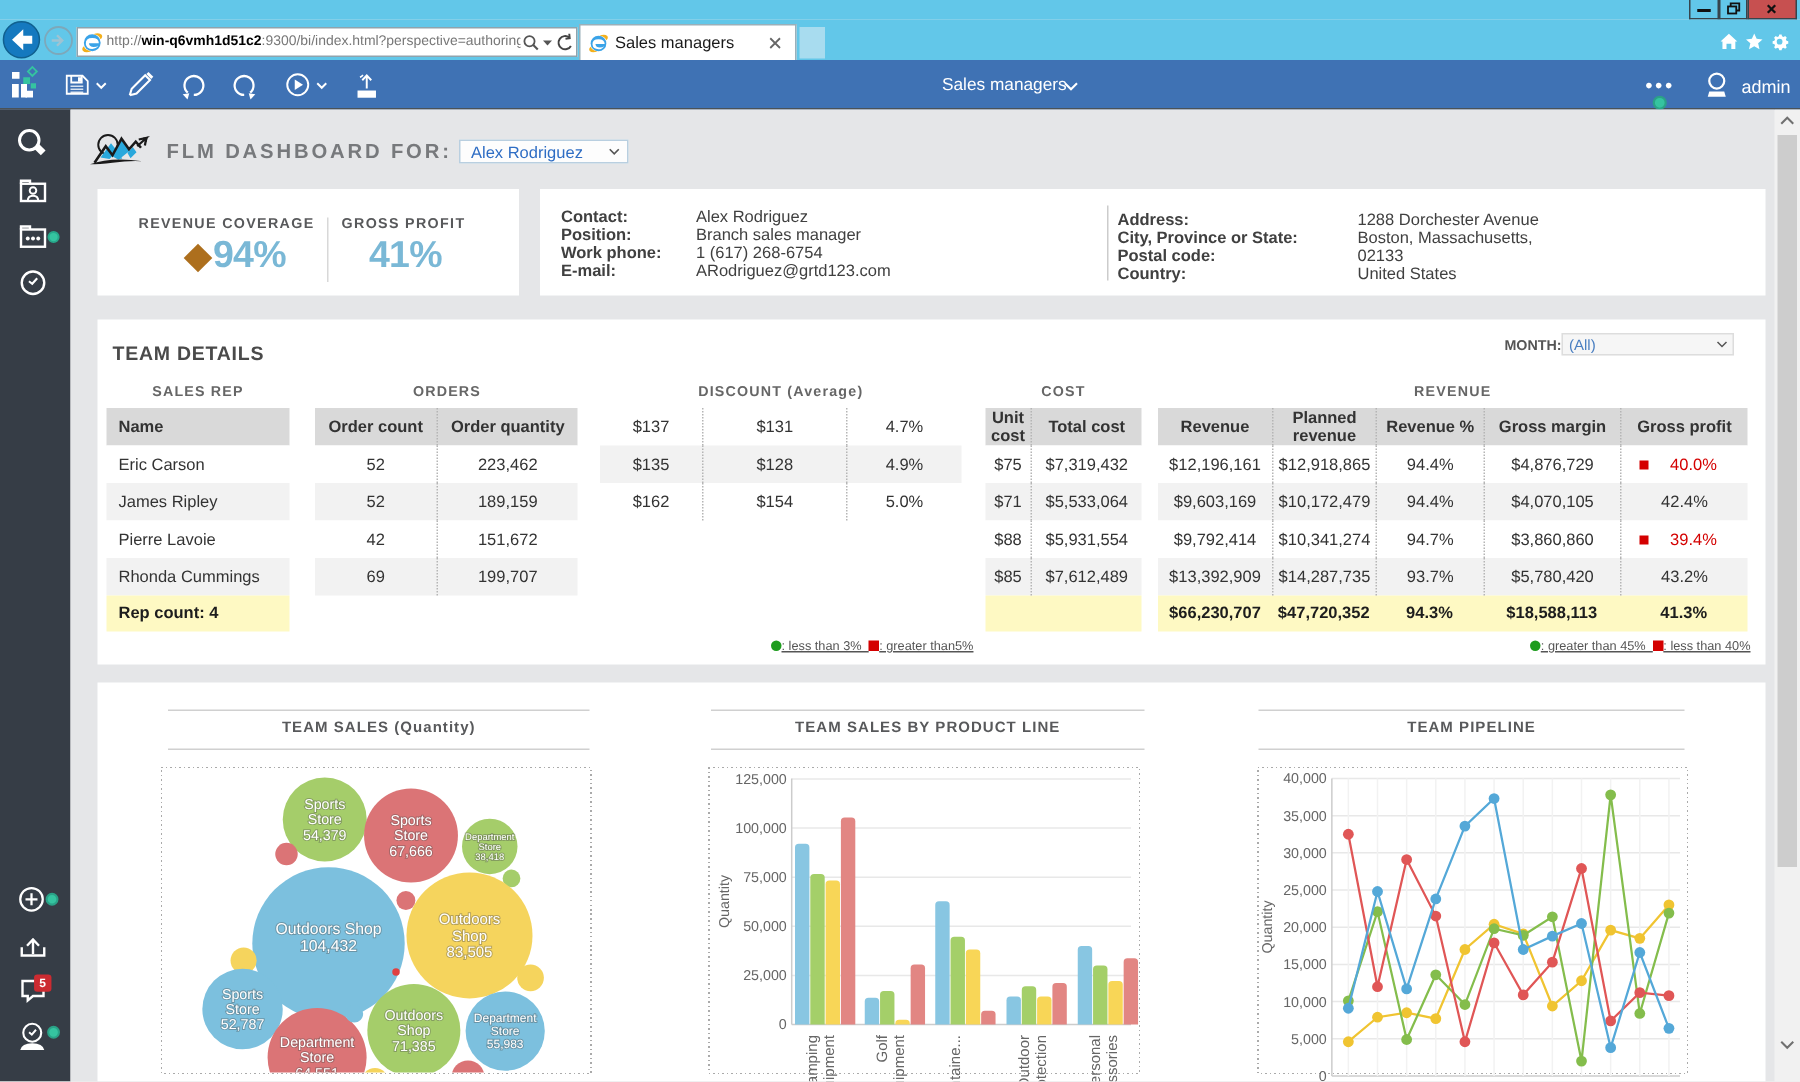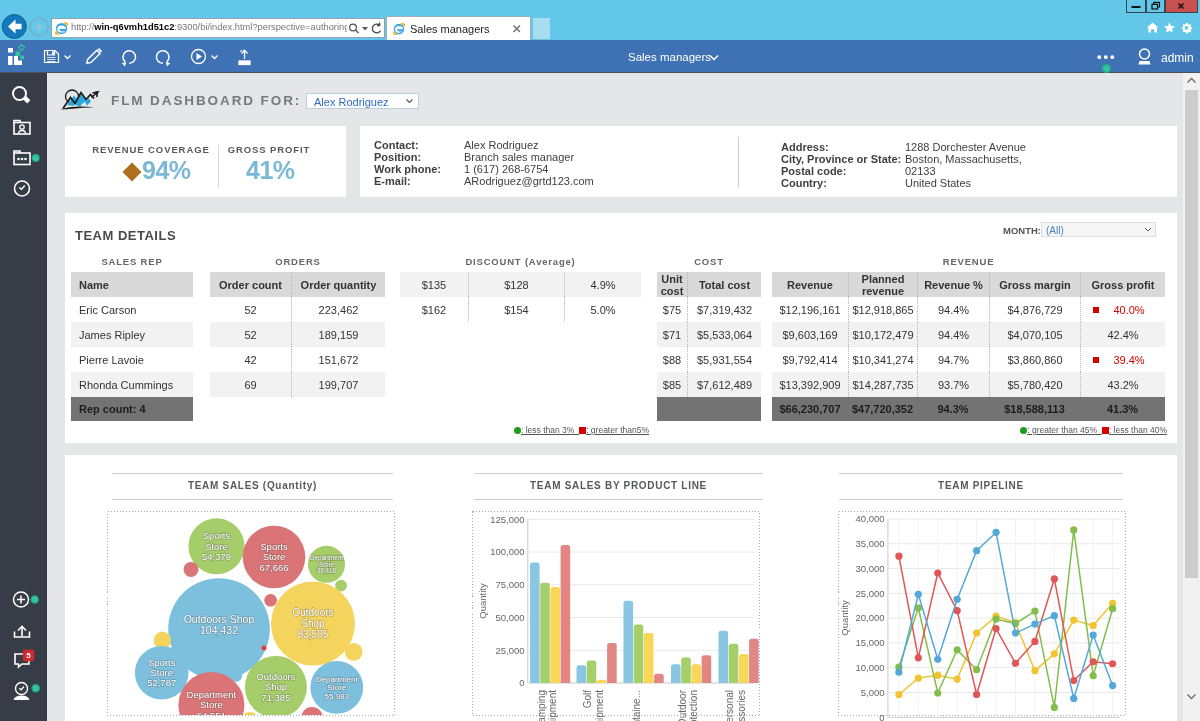--- a/index.html
+++ b/index.html
@@ -31,21 +31,21 @@
 .grouptitle { font-size:9.5px; font-weight:bold; color:#666; letter-spacing:0.8px; text-align:center; white-space:nowrap; }
 .tblock { position:absolute; top:272px; }
 .trow { display:flex; height:25px; }
 .trow.sum { height:24px; }
 .tcell { display:flex; align-items:center; justify-content:center; font-size:11px; color:#333; text-align:center; position:relative; }
 .tcell.nm { justify-content:flex-start; padding-left:8px; }
 .hdr .tcell { font-weight:bold; color:#333; }
 .hdr { background:#d9d9d9; }
 .r0 { background:#fff; }
 .r1 { background:#f2f2f2; }
-.sum { background:#737373; }
+.sum { background:#fef9c3; }
 .sum .tcell { font-weight:bold; color:#1d1d1d; }
 .dot { border-left:1px dotted #b5b5b5; }
 .redv { color:#d40000; padding-left:12px; }
 .rsq { position:absolute; left:calc(50% - 30px); top:50%; margin-top:-3px; width:6px; height:6px; background:#d40000; }
 .legend { font-size:8.5px; color:#555; white-space:nowrap;text-decoration:underline; }
 .ldot { display:inline-block; width:7px; height:7px; border-radius:50%; background:#1e9c1e; vertical-align:-1px; }
 .lsq { display:inline-block; width:7px; height:7px; background:#d40000; vertical-align:-1px; }
 
 .charttitle { font-size:10px; font-weight:bold; color:#58595b; letter-spacing:0.7px; text-align:center; }
 .crule { position:absolute; height:1px; background:#d0d0d0; }
@@ -249,21 +249,21 @@
   <svg class="abs" style="left:121px;top:161px" width="22" height="22" viewBox="0 0 22 22">
       <rect x="4.25" y="4.25" width="13.5" height="13.5" fill="#ad6f1d" transform="rotate(45 11 11)"></rect>
     </svg>
   <div class="abs kpinum" style="left:142px;top:156px;">94%</div>
   <div class="abs kpinum" style="left:246px;top:156px;">41%</div>
 
   <div class="panel" style="left:360px;top:126px;width:817px;height:71px;"></div>
   <div class="abs" style="left:738px;top:137px;width:1px;height:50px;background:#ccc;"></div>
   <div class="abs ctlabel" style="left:374px;top:139px;">Contact:<br>Position:<br>Work phone:<br>E-mail:</div>
   <div class="abs ctval" style="left:464px;top:139px;">Alex Rodriguez<br>Branch sales manager<br>1 (617) 268-6754<br>ARodriguez@grtd123.com</div>
-  <div class="abs ctlabel" style="left:745px;top:141px;margin-left:36px;">Address:<br>City, Province or State:<br>Postal code:<br>Country:</div>
+  <div class="abs ctlabel" style="left:745px;top:141px;">Address:<br>City, Province or State:<br>Postal code:<br>Country:</div>
   <div class="abs ctval" style="left:905px;top:141px;">1288 Dorchester Avenue<br>Boston, Massachusetts,<br>02133<br>United States</div>
 
   <div class="panel" style="left:65px;top:213px;width:1112px;height:230px;"></div>
   <div class="abs" style="left:75px;top:228px;font-size:13px;font-weight:bold;color:#4a4a4a;letter-spacing:0.5px;">TEAM DETAILS</div>
   <div class="abs" style="left:1003px;top:225px;font-size:9.5px;font-weight:bold;color:#555;">MONTH:</div>
   <div class="abs" style="left:1041px;top:222px;width:115px;height:15px;background:#f6f6f6;border:1px solid #ddd;"></div>
   <div class="abs" style="left:1046px;top:225px;font-size:10px;color:#4a7fc1;">(All)</div>
   <svg class="abs" style="left:1144px;top:227px" width="8" height="6" viewBox="0 0 8 6">
       <path d="M1 1 l3 3 l3 -3" stroke="#555" fill="none" stroke-width="1"></path>
     </svg>
@@ -309,20 +309,25 @@
 <div class="trow r0">
 <div class="tcell" style="width:81px">42</div>
 <div class="tcell dot" style="width:94px">151,672</div>
 </div>
 <div class="trow r1">
 <div class="tcell" style="width:81px">69</div>
 <div class="tcell dot" style="width:94px">199,707</div>
 </div>
 </div>
 <div class="tblock" style="left:400px;width:241px">
+<div class="trow r0">
+<div class="tcell" style="width:68px">$137</div>
+<div class="tcell dot" style="width:96px">$131</div>
+<div class="tcell dot" style="width:77px">4.7%</div>
+</div>
 <div class="trow r1">
 <div class="tcell" style="width:68px">$135</div>
 <div class="tcell dot" style="width:96px">$128</div>
 <div class="tcell dot" style="width:77px">4.9%</div>
 </div>
 <div class="trow r0">
 <div class="tcell" style="width:68px">$162</div>
 <div class="tcell dot" style="width:96px">$154</div>
 <div class="tcell dot" style="width:77px">5.0%</div>
 </div>

